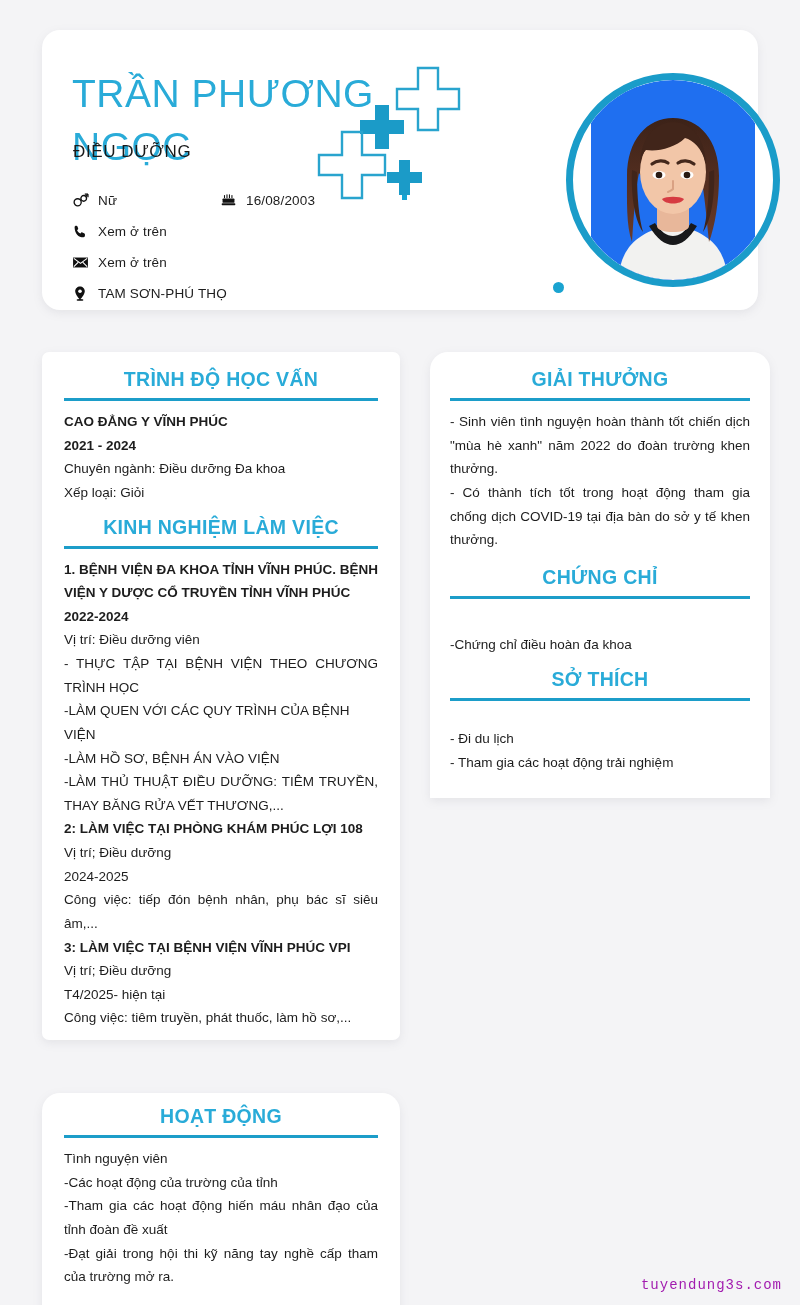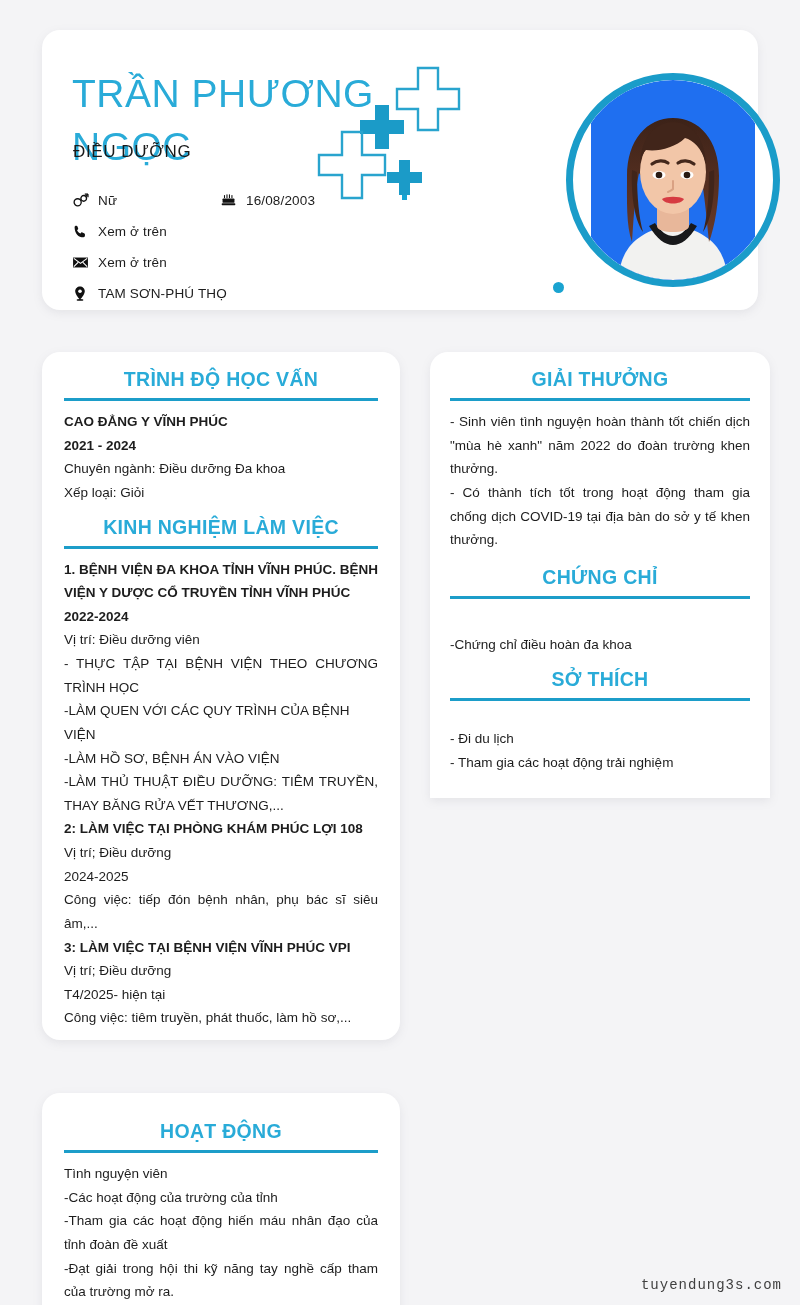--- a/index.html
+++ b/index.html
@@ -118,21 +118,21 @@
     overflow: hidden;
   }
   .ph-bg {
     position: absolute;
     left: 18px; top: 0;
     width: 164px; height: 200px;
     background: #1f6ff0;
   }
 
   
-  #edu-card  { left: 42px;  top: 352px;  width: 358px; height: 688px; }
+  #edu-card  { left: 42px;  top: 352px;  width: 358px; height: 688px; border-radius: 7px; }
   #act-card  { left: 42px;  top: 1093px; width: 358px; height: 240px; }
   #right-card{ left: 430px; top: 352px;  width: 340px; height: 446px; border-radius: 18px 18px 0 0; }
 
   .sec-title {
     text-align: center;
     font-size: 19.5px;
     font-weight: bold;
     color: #29abd8;
     letter-spacing: .3px;
     text-transform: uppercase;
@@ -151,21 +151,21 @@
   .body-txt.b { font-weight: bold; }
   .pad { padding: 0 22px; }
   .pad-r { padding: 0 20px; }
 
   
   #watermark {
     position: absolute;
     right: 18px; bottom: 12px;
     font-family: "Liberation Mono", monospace;
     font-size: 14px;
-    color: #404040;
+    color: #a21caf;
     letter-spacing: 1px;
     text-align: right;
   }
 </style>
 </head>
 <body>
 
 <div class="page">
 
   <div class="card" id="header-card">
@@ -356,21 +356,21 @@
       <div class="body-txt" style="margin-top:34px">-Chứng chỉ điều hoàn đa khoa</div>
 
       <div class="sec-title" style="margin-top:12px">SỞ THÍCH</div>
       <div class="sec-rule"></div>
       <div class="body-txt" style="margin-top:26px">- Đi du lịch</div>
       <div class="body-txt">- Tham gia các hoạt động trải nghiệm</div>
     </div>
   </div>
 
   <div class="card" id="act-card">
-    <div class="pad" style="padding-top:27px">
+    <div class="pad" style="padding-top:12px">
       <div class="sec-title">HOẠT ĐỘNG</div>
       <div class="sec-rule"></div>
       <div class="body-txt">Tình nguyện viên</div>
       <div class="body-txt">-Các hoạt động của trường của tỉnh</div>
       <div class="body-txt j">-Tham gia các hoạt động hiến máu nhân đạo của tỉnh đoàn đề xuất</div>
       <div class="body-txt j">-Đạt giải trong hội thi kỹ năng tay nghề cấp tham của trường mở ra.</div>
     </div>
   </div>
 
   <div id="watermark">tuyendung3s.com</div>

